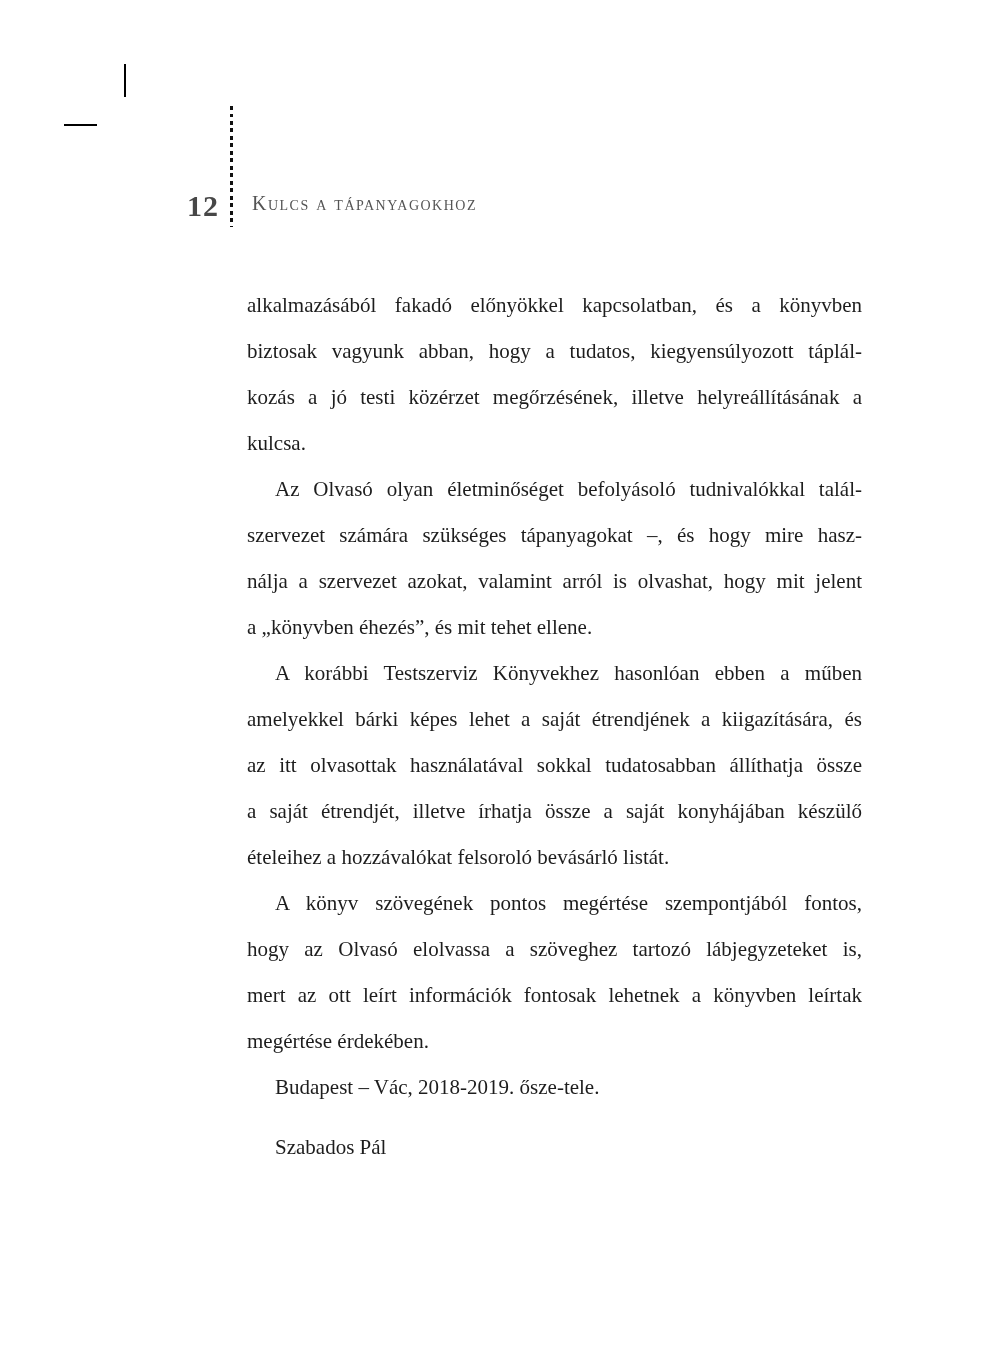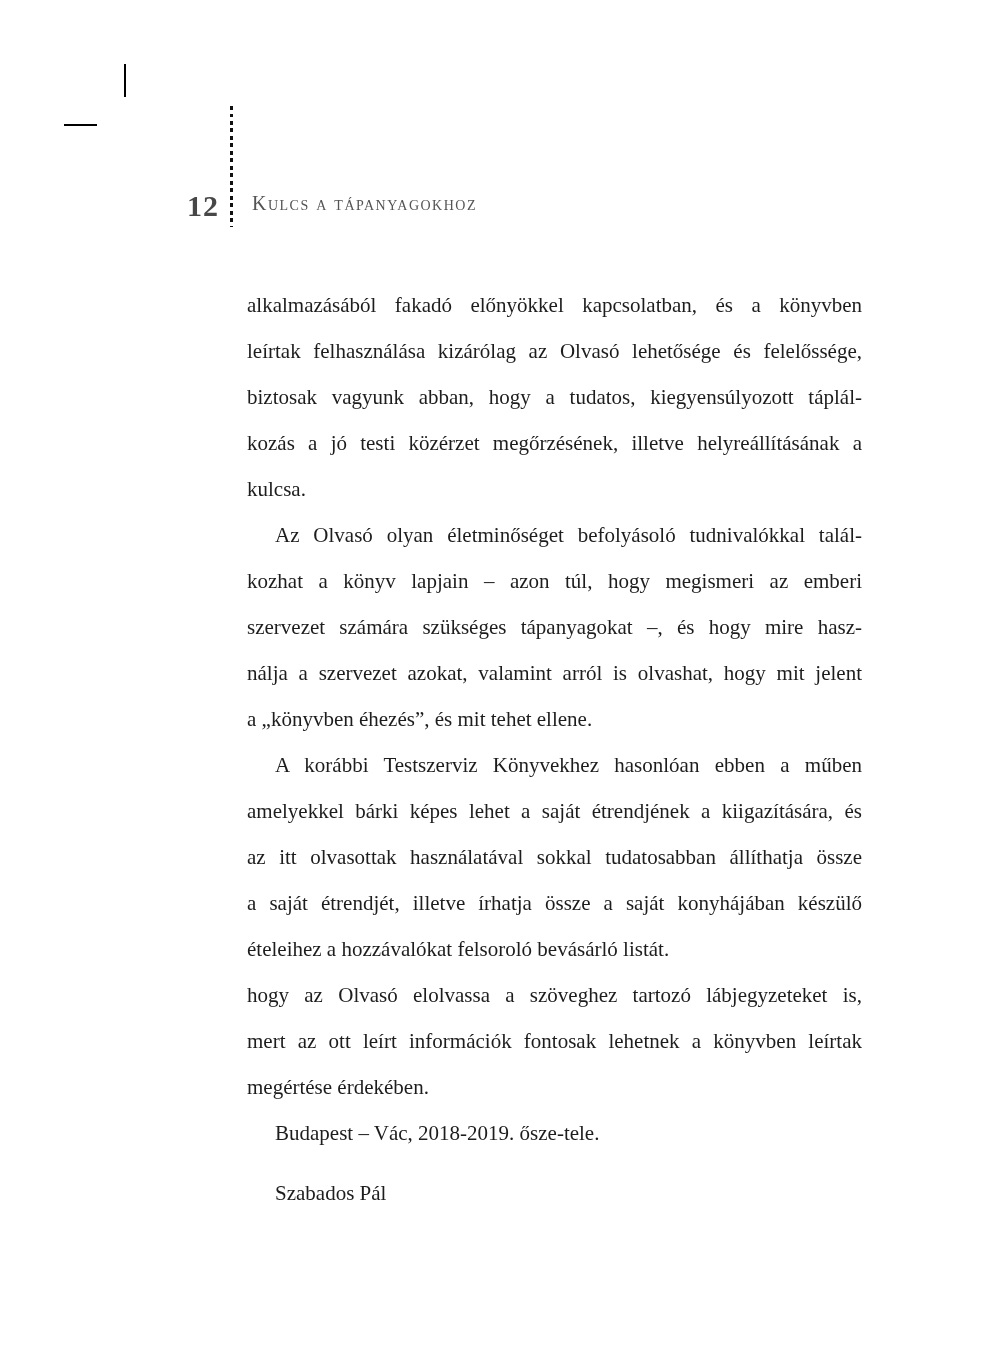--- a/index.html
+++ b/index.html
@@ -95,40 +95,39 @@
   <div class="mark h br-h"></div>
   <div class="mark v br-v"></div>
 
   <div class="page-number">12</div>
   <div class="header-rule"></div>
   <div class="running-head">Kulcs a tápanyagokhoz</div>
 
   <main class="body-text">
       <div class="para">
         <div class="line">alkalmazásából fakadó előnyökkel kapcsolatban, és a könyvben</div>
-        <div class="line">leírtak felhasználása kizárólag az Olvasó lehetősége és felelőssége,</div>
         <div class="line">biztosak vagyunk abban, hogy a tudatos, kiegyensúlyozott táplál-</div>
         <div class="line">kozás a jó testi közérzet megőrzésének, illetve helyreállításának a</div>
         <div class="line end">kulcsa.</div>
       </div>
       <div class="para">
         <div class="line first-indent">Az Olvasó olyan életminőséget befolyásoló tudnivalókkal talál-</div>
-        <div class="line">kozhat a könyv lapjain – azon túl, hogy megismeri az emberi</div>
         <div class="line">szervezet számára szükséges tápanyagokat –, és hogy mire hasz-</div>
         <div class="line">nálja a szervezet azokat, valamint arról is olvashat, hogy mit jelent</div>
         <div class="line end">a „könyvben éhezés”, és mit tehet ellene.</div>
       </div>
       <div class="para">
         <div class="line first-indent">A korábbi Testszerviz Könyvekhez hasonlóan ebben a műben</div>
         <div class="line">amelyekkel bárki képes lehet a saját étrendjének a kiigazítására, és</div>
         <div class="line">az itt olvasottak használatával sokkal tudatosabban állíthatja össze</div>
         <div class="line">a saját étrendjét, illetve írhatja össze a saját konyhájában készülő</div>
         <div class="line end">ételeihez a hozzávalókat felsoroló bevásárló listát.</div>
       </div>
       <div class="para">
+        <div class="line first-indent">A könyv szövegének pontos megértése szempontjából fontos,</div>
         <div class="line">hogy az Olvasó elolvassa a szöveghez tartozó lábjegyzeteket is,</div>
         <div class="line">mert az ott leírt információk fontosak lehetnek a könyvben leírtak</div>
         <div class="line end">megértése érdekében.</div>
       </div>
       <div class="para">
         <div class="line end first-indent">Budapest – Vác, 2018-2019. ősze-tele.</div>
       </div>
       <div class="para gap-before">
         <div class="line end first-indent">Szabados Pál</div>
       </div>

